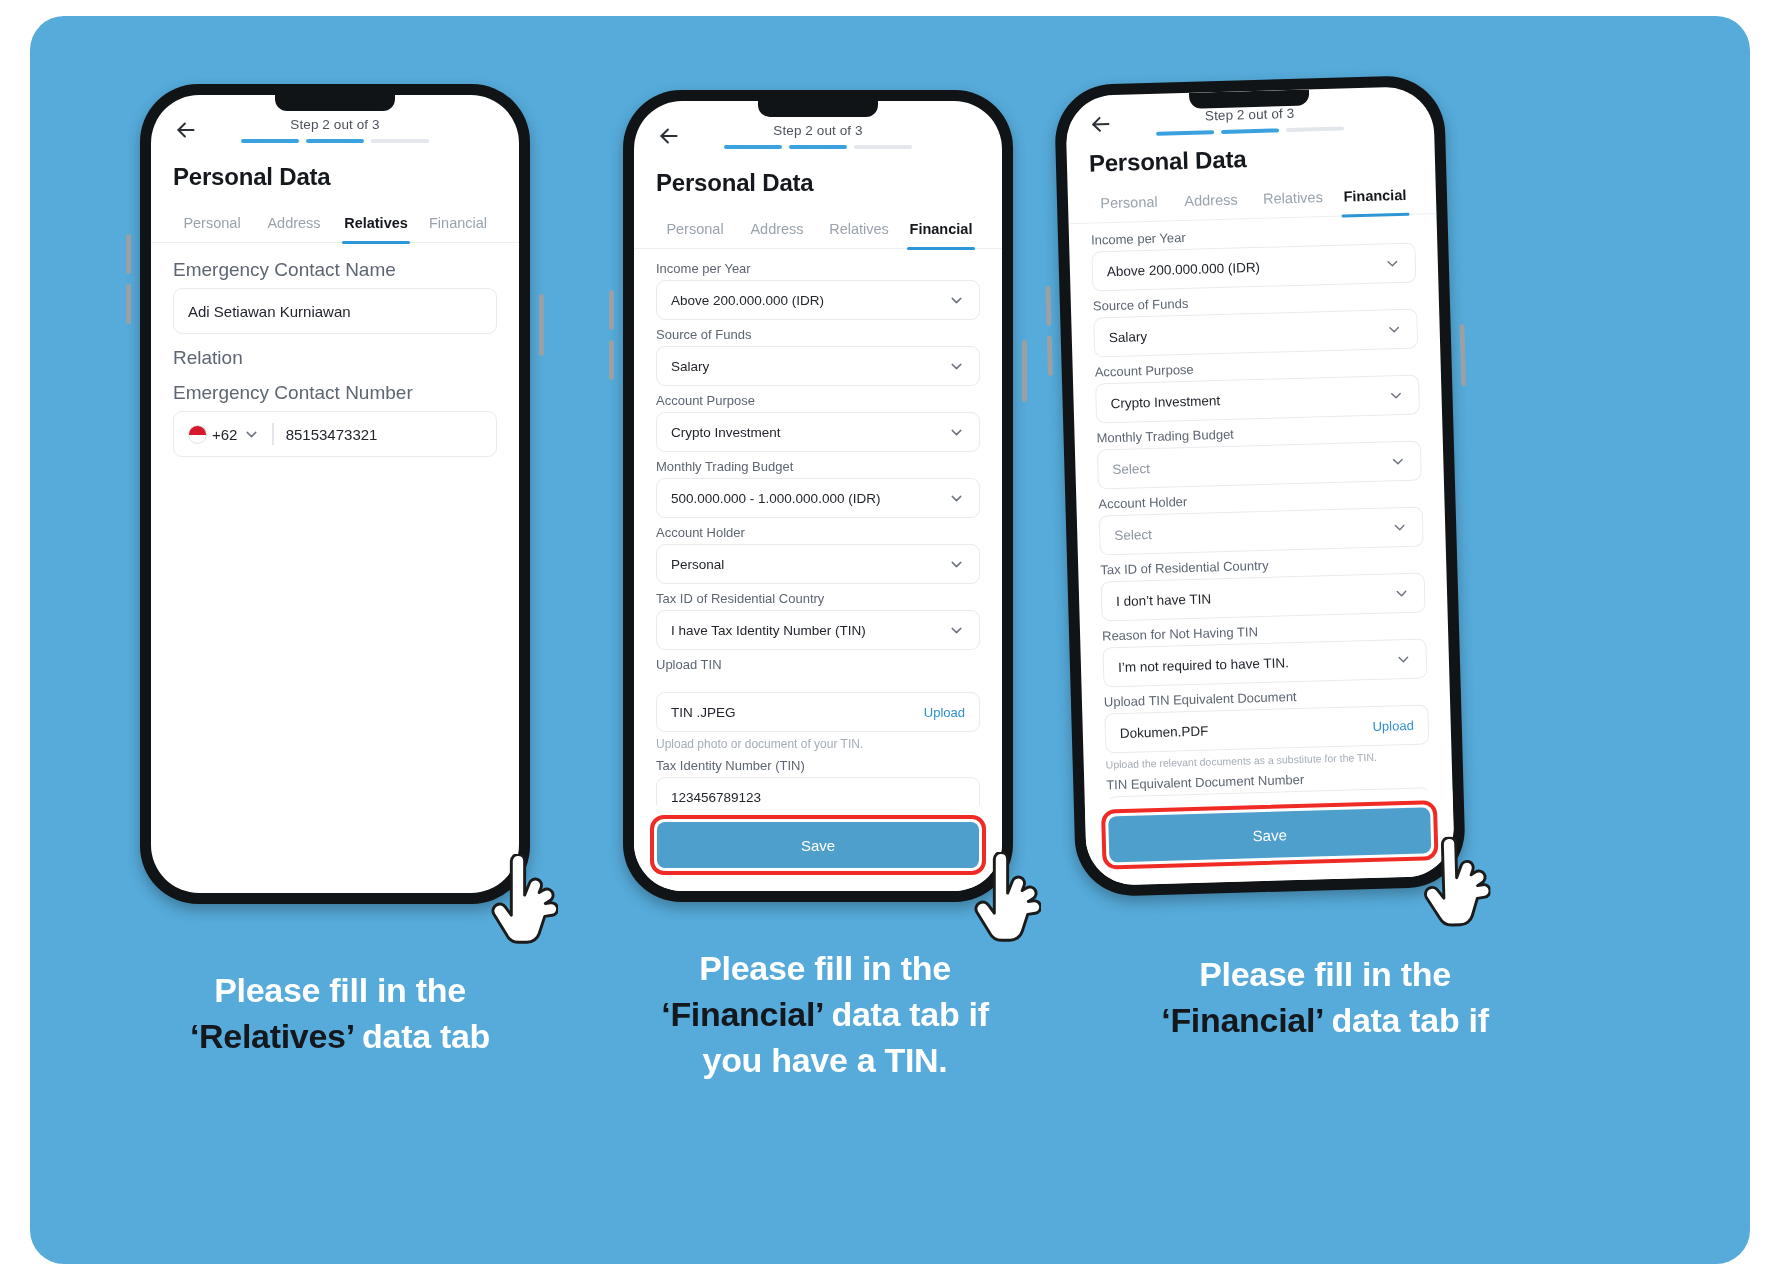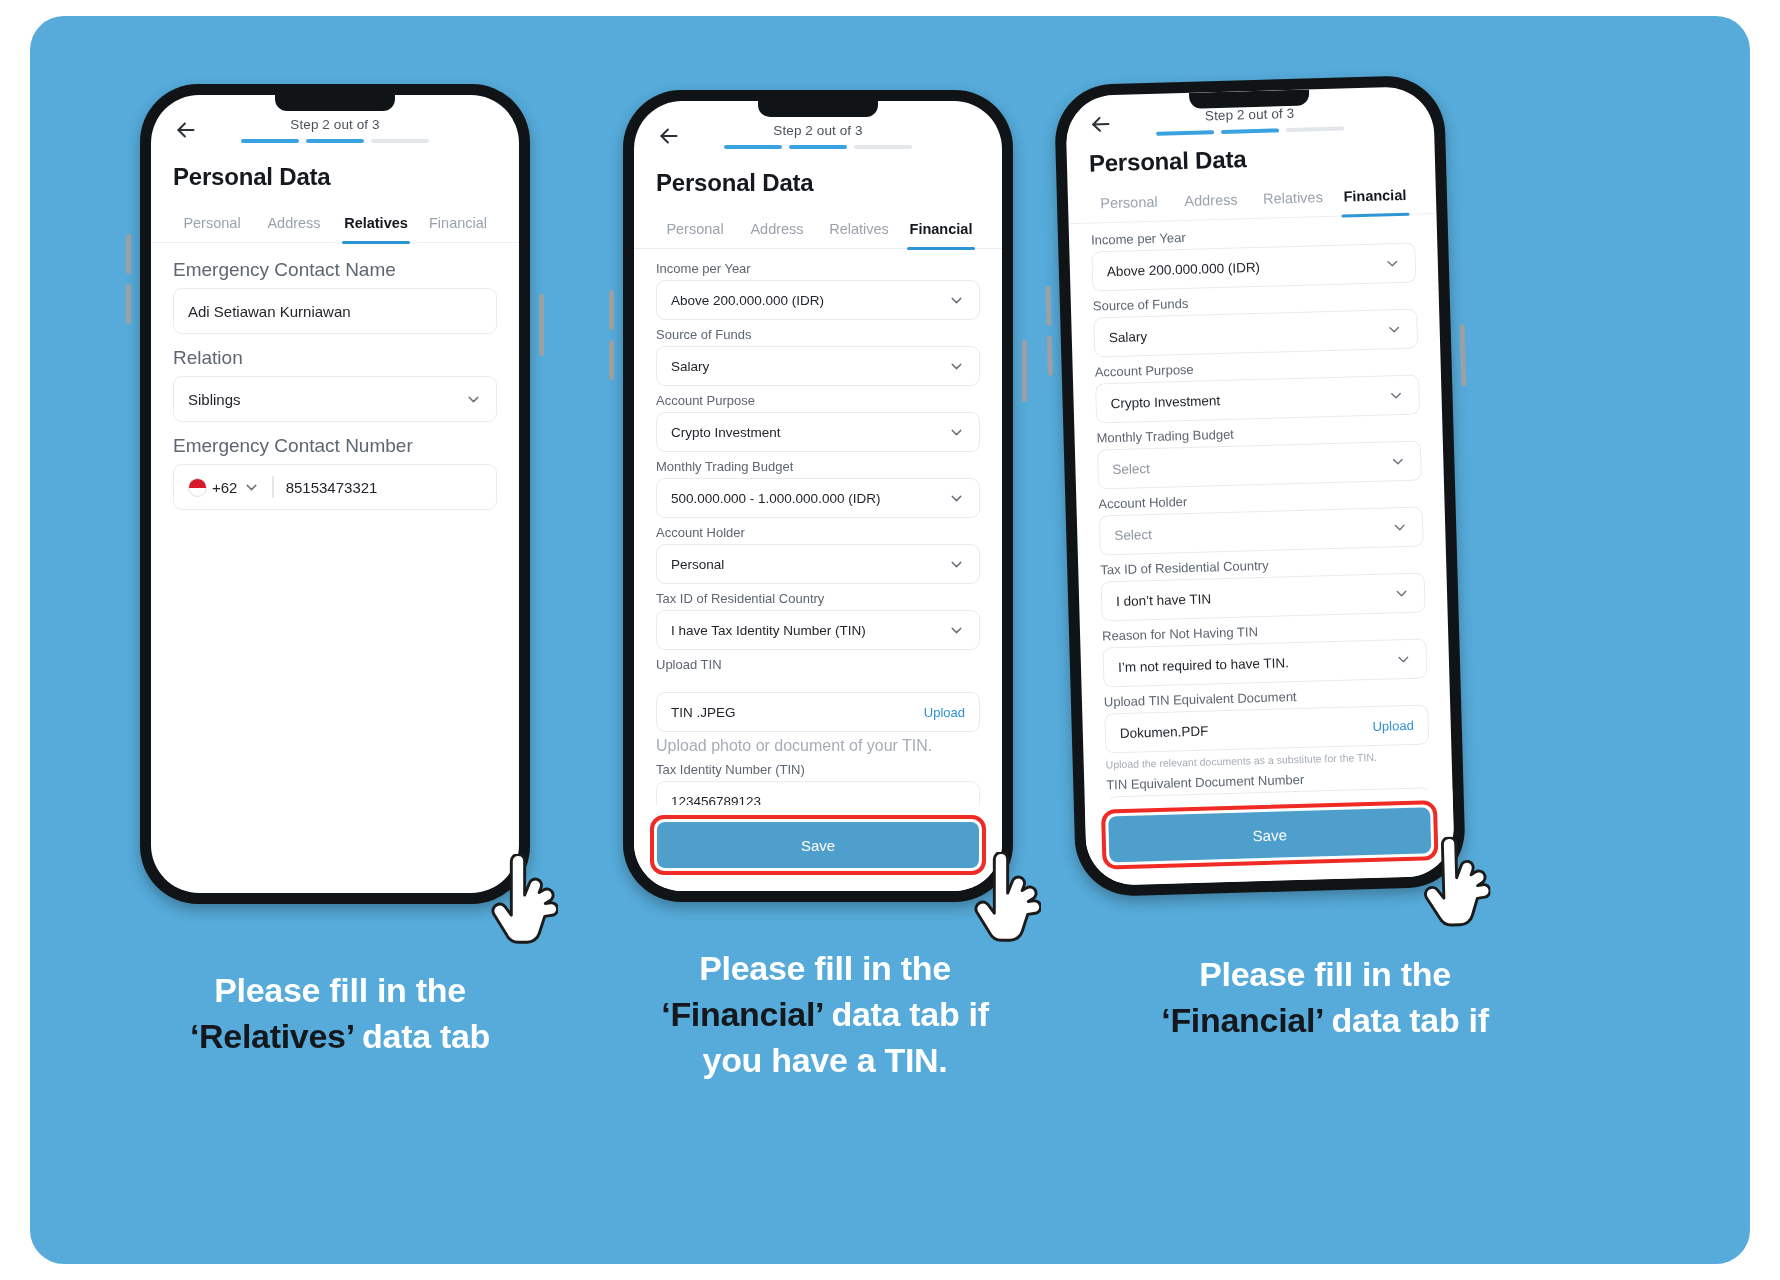--- a/index.html
+++ b/index.html
@@ -189,28 +189,20 @@
 
         <div class="form">
             <div class="field">
               <div class="f-label">Emergency Contact Name</div>
               <div class="f-box">
                 <span class="f-val">Adi Setiawan Kurniawan</span>
               </div>
             </div>
             <div class="field">
               <div class="f-label">Relation</div>
-              <div class="f-box">
-                <span class="f-val">Siblings</span>
-                <span class="chev">
-                  <svg viewBox="0 0 24 24" fill="none" stroke="currentColor" stroke-width="2" stroke-linecap="round" stroke-linejoin="round">
-                    <path d="M6 9l6 6 6-6"></path>
-                  </svg>
-                </span>
-              </div>
             </div>
             <div class="field">
               <div class="f-label">Emergency Contact Number</div>
               <div class="f-box">
                 <span class="flag"></span>
                 <span class="dial">+62</span>
                 <span class="chev" style="margin-left: 6px;">
                   <svg viewBox="0 0 24 24" fill="none" stroke="currentColor" stroke-width="2" stroke-linecap="round" stroke-linejoin="round">
                     <path d="M6 9l6 6 6-6"></path>
                   </svg>
@@ -326,21 +318,21 @@
                   </svg>
                 </span>
               </div>
             </div>
             <div class="field" style="margin-bottom: 7px;">
               <div class="f-label" style="font-size: 13px; margin-bottom: 20px;">Upload TIN</div>
               <div class="f-box" style="height: 40px;">
                 <span class="f-val" style="font-size: 13.5px;">TIN .JPEG</span>
                 <span class="upload-link" style="font-size: 13px;">Upload</span>
               </div>
-              <div class="hint" style="font-size: 16px;">Upload photo or document of your TIN.</div>
+              <div class="hint" style="font-size: 12px;">Upload photo or document of your TIN.</div>
             </div>
             <div class="field" style="margin-bottom: 7px;">
               <div class="f-label" style="font-size: 13px; margin-bottom: 4px;">Tax Identity Number (TIN)</div>
               <div class="f-box" style="height: 40px;">
                 <span class="f-val" style="font-size: 13.5px;">123456789123</span>
               </div>
             </div>
           </div>
 
         <div class="cta-zone">

